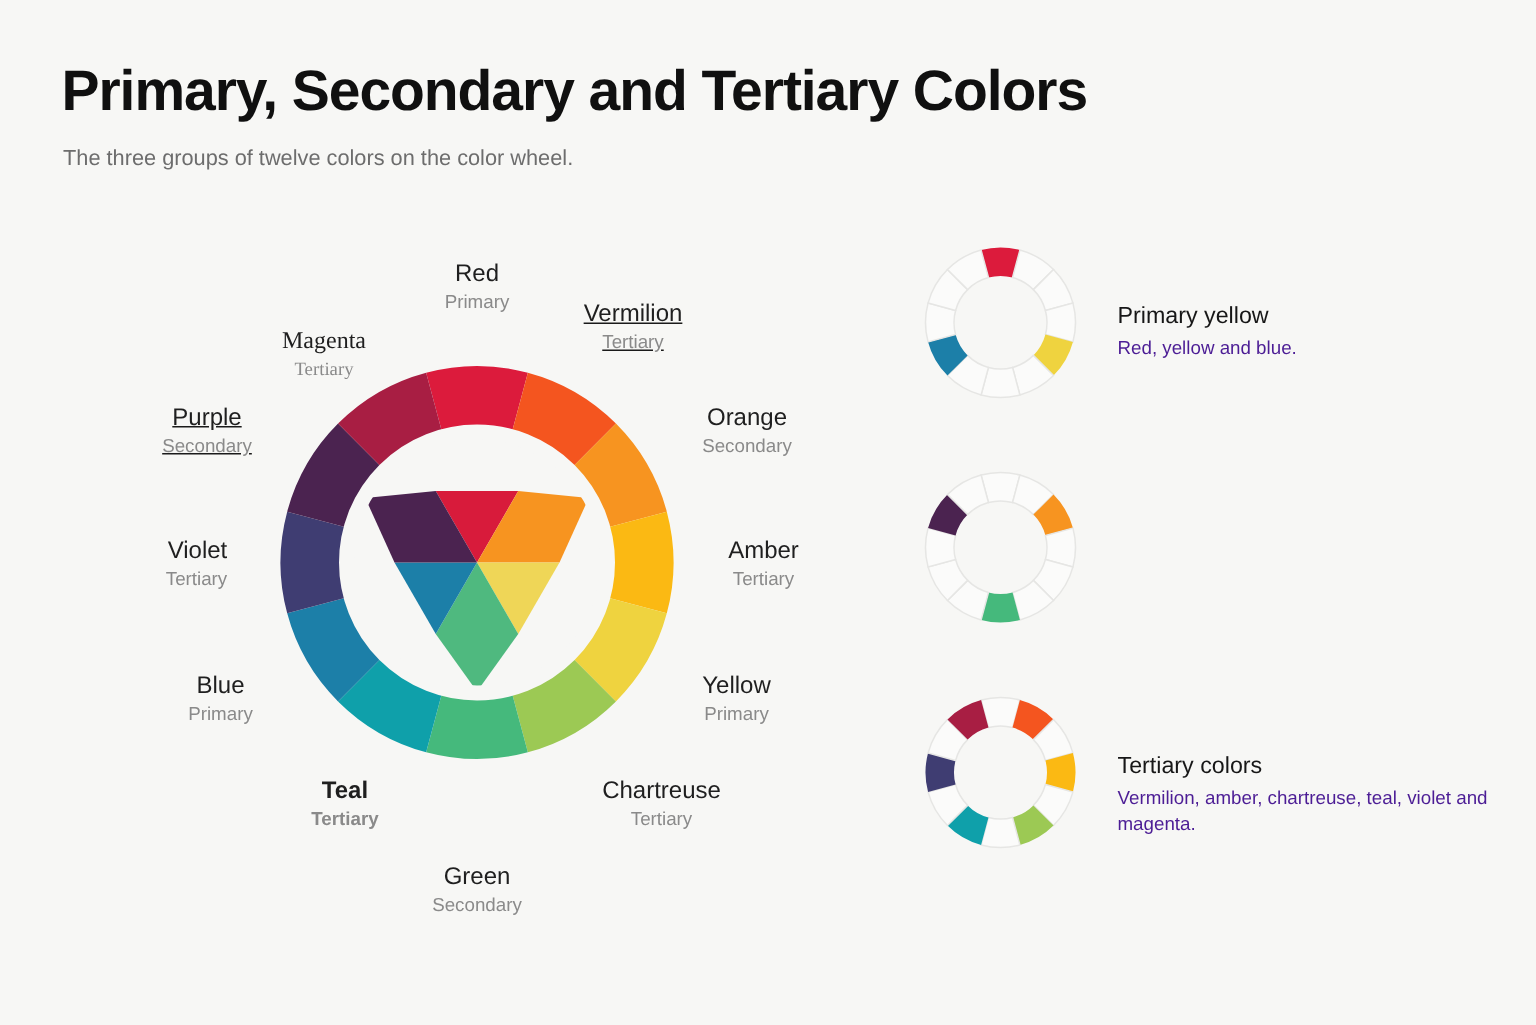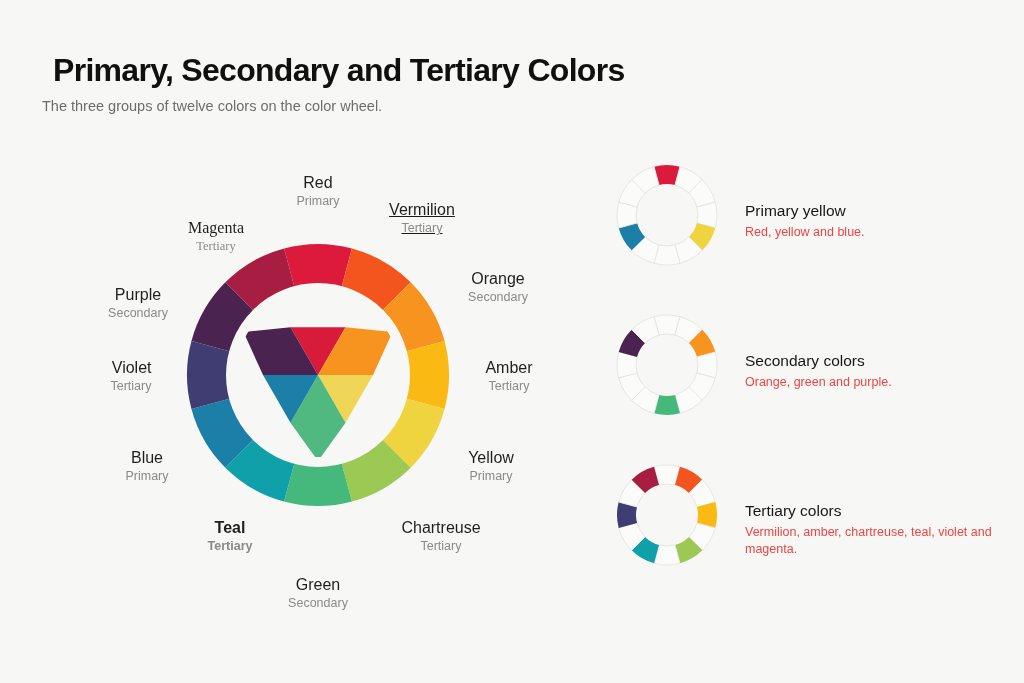--- a/index.html
+++ b/index.html
@@ -12,25 +12,25 @@
     background: #f7f7f5;
     font-family: "Liberation Sans", sans-serif;
     color: #1a1a1a;
     overflow: hidden;
     position: relative;
   }
   #page-title {
     position: absolute;
     left: 41px;
     top: 40px;
-    font-size: 32px;
+    font-size: 38px;
     font-weight: bold;
     letter-spacing: -0.7px;
     color: #101010;
-    margin: 12px;
+    margin: 0;
     white-space: nowrap;
   }
   #page-subtitle {
     position: absolute;
     left: 42px;
     top: 98px;
     font-size: 14.5px;
     color: #6d6d6d;
     margin: 0;
     white-space: nowrap;
@@ -86,21 +86,21 @@
     top: 40px;
     width: 250px;
   }
   .legend-title {
     font-size: 15.5px;
     color: #171717;
     line-height: 21px;
   }
   .legend-desc {
     font-size: 12.5px;
-    color: #ef4444;
+    color: #4c1d95;
     line-height: 17px;
     margin-top: 3px;
   }
 </style>
 </head>
 <body>
 
 <h1 id="page-title">Primary, Secondary and Tertiary Colors</h1>
 <p id="page-subtitle">The three groups of twelve colors on the color wheel.</p>
 
@@ -160,21 +160,21 @@
         <span class="lbl-cat">Tertiary</span>
       </div>
       <div class="wheel-label" style="left: 59px; top: 298px;">
         <span class="lbl-name">Blue</span>
         <span class="lbl-cat">Primary</span>
       </div>
       <div class="wheel-label" style="left: 43px; top: 208px; text-align: right;">
         <span class="lbl-name">Violet</span>
         <span class="lbl-cat">Tertiary</span>
       </div>
-      <div class="wheel-label" style="left: 50px; top: 135px;">
+      <div class="wheel-label" style="left: 50px; top: 119px; text-decoration: underline;">
         <span class="lbl-name">Purple</span>
         <span class="lbl-cat">Secondary</span>
       </div>
       <div class="wheel-label" style="left: 128px; top: 68px; font-family: Liberation Serif, serif;">
         <span class="lbl-name">Magenta</span>
         <span class="lbl-cat">Tertiary</span>
       </div>
     </div>
 </div>
 
@@ -207,24 +207,20 @@
         <path d="M 103.29629131445341 42.059047744873965 A 50 50 0 0 1 103.29629131445341 67.94095225512604 L 84.94370061496112 63.023390398178144 A 31 31 0 0 0 84.94370061496112 46.976609601821856 Z" fill="#fbfbfa" stroke="#e6e6e4" stroke-width="1"></path>
         <path d="M 103.29629131445341 67.94095225512604 A 50 50 0 0 1 90.35533905932738 90.35533905932738 L 76.92031021678298 76.92031021678298 A 31 31 0 0 0 84.94370061496112 63.023390398178144 Z" fill="#fbfbfa" stroke="#e6e6e4" stroke-width="1"></path>
         <path d="M 90.35533905932738 90.35533905932738 A 50 50 0 0 1 67.94095225512604 103.29629131445341 L 63.023390398178144 84.94370061496112 A 31 31 0 0 0 76.92031021678298 76.92031021678298 Z" fill="#fbfbfa" stroke="#e6e6e4" stroke-width="1"></path>
         <path d="M 67.94095225512604 103.29629131445341 A 50 50 0 0 1 42.05904774487396 103.29629131445341 L 46.976609601821856 84.94370061496112 A 31 31 0 0 0 63.023390398178144 84.94370061496112 Z" fill="#45B97C"></path>
         <path d="M 42.05904774487396 103.29629131445341 A 50 50 0 0 1 19.64466094067263 90.35533905932738 L 33.07968978321703 76.92031021678298 A 31 31 0 0 0 46.976609601821856 84.94370061496112 Z" fill="#fbfbfa" stroke="#e6e6e4" stroke-width="1"></path>
         <path d="M 19.64466094067263 90.35533905932738 A 50 50 0 0 1 6.703708685546587 67.94095225512605 L 25.056299385038887 63.02339039817815 A 31 31 0 0 0 33.07968978321703 76.92031021678298 Z" fill="#fbfbfa" stroke="#e6e6e4" stroke-width="1"></path>
         <path d="M 6.703708685546587 67.94095225512605 A 50 50 0 0 1 6.70370868554658 42.05904774487398 L 25.05629938503888 46.97660960182187 A 31 31 0 0 0 25.056299385038887 63.02339039817815 Z" fill="#fbfbfa" stroke="#e6e6e4" stroke-width="1"></path>
         <path d="M 6.70370868554658 42.05904774487398 A 50 50 0 0 1 19.644660940672615 19.64466094067263 L 33.07968978321702 33.07968978321703 A 31 31 0 0 0 25.05629938503888 46.97660960182187 Z" fill="#4B2350"></path>
         <path d="M 19.644660940672615 19.64466094067263 A 50 50 0 0 1 42.059047744873965 6.703708685546587 L 46.97660960182186 25.056299385038884 A 31 31 0 0 0 33.07968978321702 33.07968978321703 Z" fill="#fbfbfa" stroke="#e6e6e4" stroke-width="1"></path>
       </svg>
-      <div class="legend-text">
-        <div class="legend-title">Secondary colors</div>
-        <div class="legend-desc">Orange, green and purple.</div>
-      </div>
     </div>
     <div class="legend-row">
       <svg width="110" height="110" viewBox="0 0 110 110" class="legend-wheel">
         <path d="M 42.05904774487396 6.703708685546587 A 50 50 0 0 1 67.94095225512604 6.703708685546587 L 63.023390398178144 25.056299385038884 A 31 31 0 0 0 46.976609601821856 25.056299385038884 Z" fill="#fbfbfa" stroke="#e6e6e4" stroke-width="1"></path>
         <path d="M 67.94095225512604 6.703708685546587 A 50 50 0 0 1 90.35533905932738 19.64466094067263 L 76.92031021678298 33.07968978321703 A 31 31 0 0 0 63.023390398178144 25.056299385038884 Z" fill="#F4551F"></path>
         <path d="M 90.35533905932738 19.64466094067263 A 50 50 0 0 1 103.29629131445341 42.059047744873965 L 84.94370061496112 46.976609601821856 A 31 31 0 0 0 76.92031021678298 33.07968978321703 Z" fill="#fbfbfa" stroke="#e6e6e4" stroke-width="1"></path>
         <path d="M 103.29629131445341 42.059047744873965 A 50 50 0 0 1 103.29629131445341 67.94095225512604 L 84.94370061496112 63.023390398178144 A 31 31 0 0 0 84.94370061496112 46.976609601821856 Z" fill="#FBB913"></path>
         <path d="M 103.29629131445341 67.94095225512604 A 50 50 0 0 1 90.35533905932738 90.35533905932738 L 76.92031021678298 76.92031021678298 A 31 31 0 0 0 84.94370061496112 63.023390398178144 Z" fill="#fbfbfa" stroke="#e6e6e4" stroke-width="1"></path>
         <path d="M 90.35533905932738 90.35533905932738 A 50 50 0 0 1 67.94095225512604 103.29629131445341 L 63.023390398178144 84.94370061496112 A 31 31 0 0 0 76.92031021678298 76.92031021678298 Z" fill="#9CC954"></path>
         <path d="M 67.94095225512604 103.29629131445341 A 50 50 0 0 1 42.05904774487396 103.29629131445341 L 46.976609601821856 84.94370061496112 A 31 31 0 0 0 63.023390398178144 84.94370061496112 Z" fill="#fbfbfa" stroke="#e6e6e4" stroke-width="1"></path>

